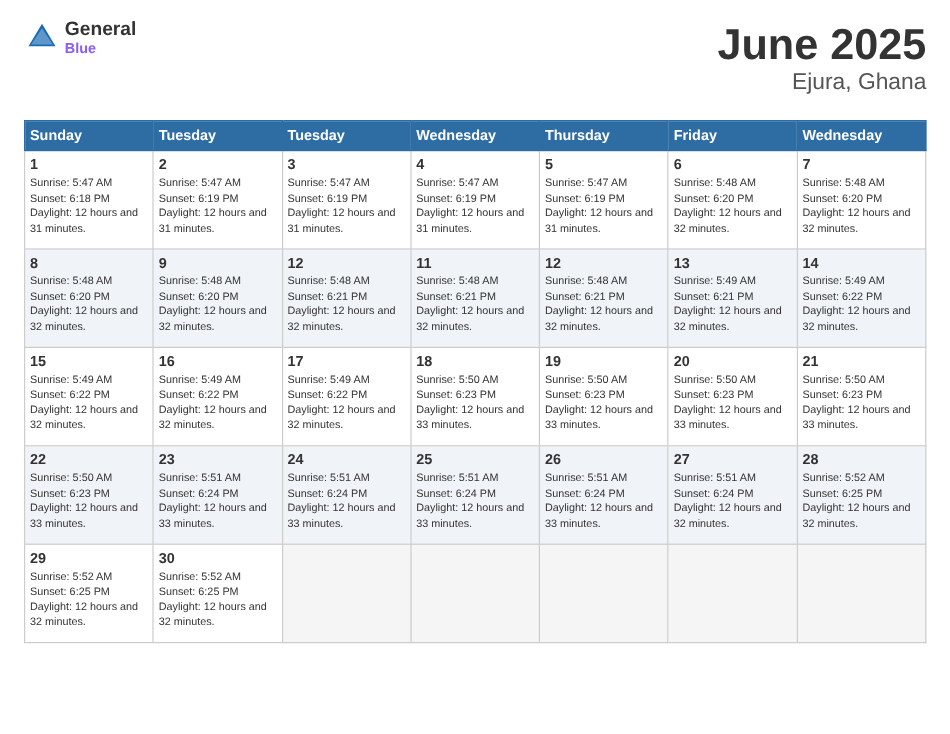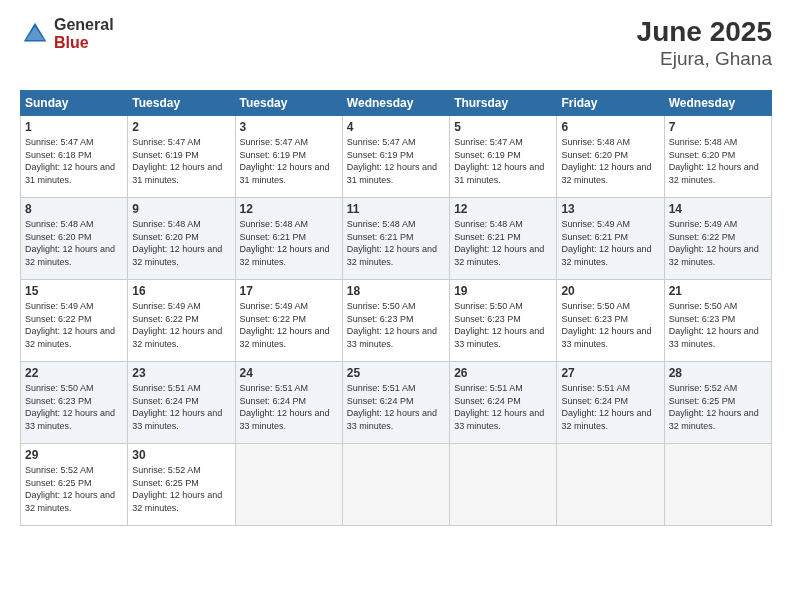--- a/index.html
+++ b/index.html
@@ -31,33 +31,33 @@
       display: flex;
       flex-direction: column;
       line-height: 1.1;
     }
     .logo-general {
       font-size: 16px;
       font-weight: bold;
       color: #333;
     }
     .logo-blue {
-      font-size: 16px;
-      font-weight: bold;
-      color: #b91c1c;
+      font-size: 12px;
+      font-weight: bold;
+      color: #8b5cf6;
     }
     .logo-icon {
       width: 30px;
       height: 30px;
     }
     .title-area {
       text-align: right;
     }
     .main-title {
-      font-size: 28px;
+      font-size: 36px;
       font-weight: bold;
       color: #333;
     }
     .subtitle {
       font-size: 19px;
       color: #555;
     }
     .calendar {
       width: 100%;
       border-collapse: collapse;

